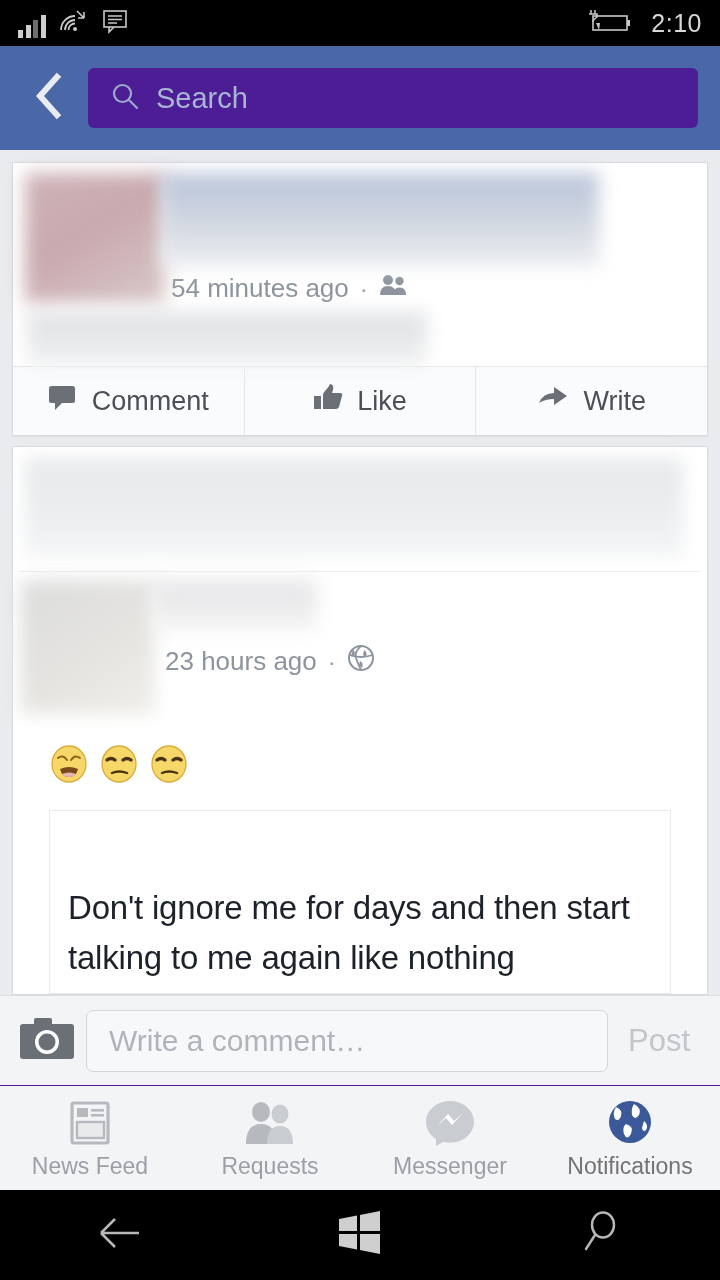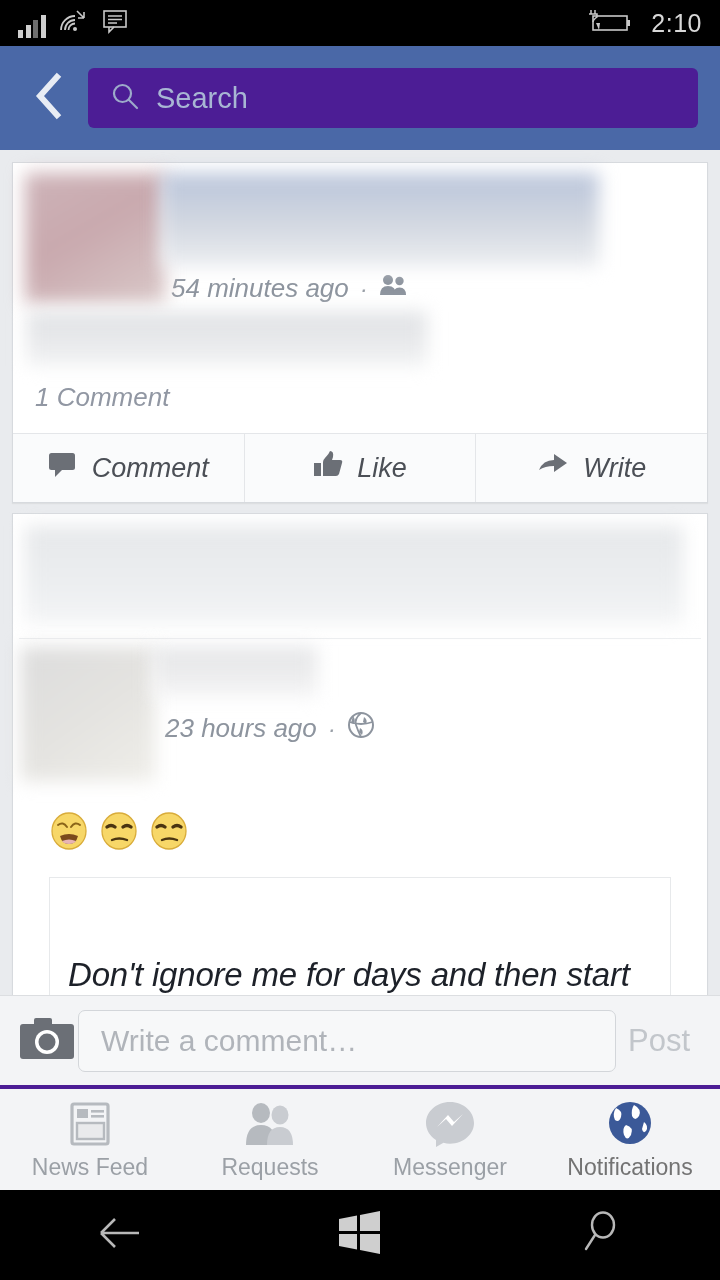--- a/index.html
+++ b/index.html
@@ -39,21 +39,20 @@
     flex:1; height:60px; background:#4c1d95; border-radius:6px;
     display:flex; align-items:center; padding:0 22px; margin-left:10px;
   }
   .search-ph { color:#a8b6d4; font-size:29px; margin-left:16px; }
 
   
   .feed { position:absolute; top:150px; left:0; right:0; bottom:285px; overflow:hidden; }
   .card {
     background:#fff; border:1px solid #d7dade; margin:10px 12px 0 12px;
     box-shadow:0 1px 1px rgba(0,0,0,.05);
-    font-style:italic;
   }
   .card.first { margin-top:12px; }
 
   
   .blur { filter:blur(9px); }
   .redact-av-pink {
     width:140px; height:130px;
     background:linear-gradient(150deg,#cdb3b8 0%,#c9a9ae 45%,#d9c8c8 100%);
   }
   .redact-name-blue {
@@ -98,33 +97,33 @@
   }
   .quotetext {
     font-size:33px; line-height:50px; color:#1d2129; padding:0 18px 10px 18px;
     letter-spacing:-.2px;
   }
 
   
   .composer {
     position:absolute; left:0; right:0; bottom:195px; height:90px;
     background:#f3f4f6; border-top:1px solid #dcdee1;
-    display:flex; align-items:center; padding:0 18px; gap:0;
+    display:flex; align-items:center; padding:0 18px; gap:8px;
   }
   .cominput {
     flex:1; height:62px; background:#f7f8f9; border:1px solid #d3d6da;
     border-radius:7px; display:flex; align-items:center; padding:0 22px;
   }
   .cominput span { color:#b0b4ba; font-size:30px; }
   .postbtn { font-size:31px; color:#c2c6cb; padding:0 12px; }
 
   
   .tabbar {
     position:absolute; left:0; right:0; bottom:90px; height:105px;
-    background:#f3f4f6; border-top:4px solid #4c1d95;
+    background:#f3f4f6; border-top:1px solid #4c1d95;
     display:flex; align-items:center;
   }
   .tab { flex:1; display:flex; flex-direction:column; align-items:center; gap:4px; }
   .tab .ticon { height:52px; display:flex; align-items:center; justify-content:center; }
   .tab .tlabel { font-size:23px; color:#9ba0a6; }
   .tab.active .tlabel { color:#737373; }
 
   
   .winnav {
     position:absolute; left:0; right:0; bottom:0; height:90px; background:#000;
@@ -211,21 +210,20 @@
                   <path d="M1 22 Q1 13 9 13 Q17 13 17 22 Z" fill="#8d949e"></path>
                   <circle cx="20.5" cy="8" r="4.2" fill="#8d949e"></circle>
                   <path d="M14 22 Q14 14.5 20.5 14.5 Q27 14.5 27 22 Z" fill="#8d949e"></path>
                 </svg>
               </span>
             </div>
           </div>
         </div>
         <div class="blur redact-line-gray" style="margin:8px 280px 0 14px;"></div>
       </div>
-      <div class="commentcount">1 Comment</div>
       <div class="actionbar">
         <div class="action">
           <span>
             <svg width="30" height="28" viewBox="0 0 30 28">
               <rect x="1" y="2" width="26" height="17" rx="2.5" fill="#6b6f76"></rect>
               <path d="M7 19 L7 26 L14 19 Z" fill="#6b6f76"></path>
             </svg>
           </span>
           <span>Comment</span>
         </div>

